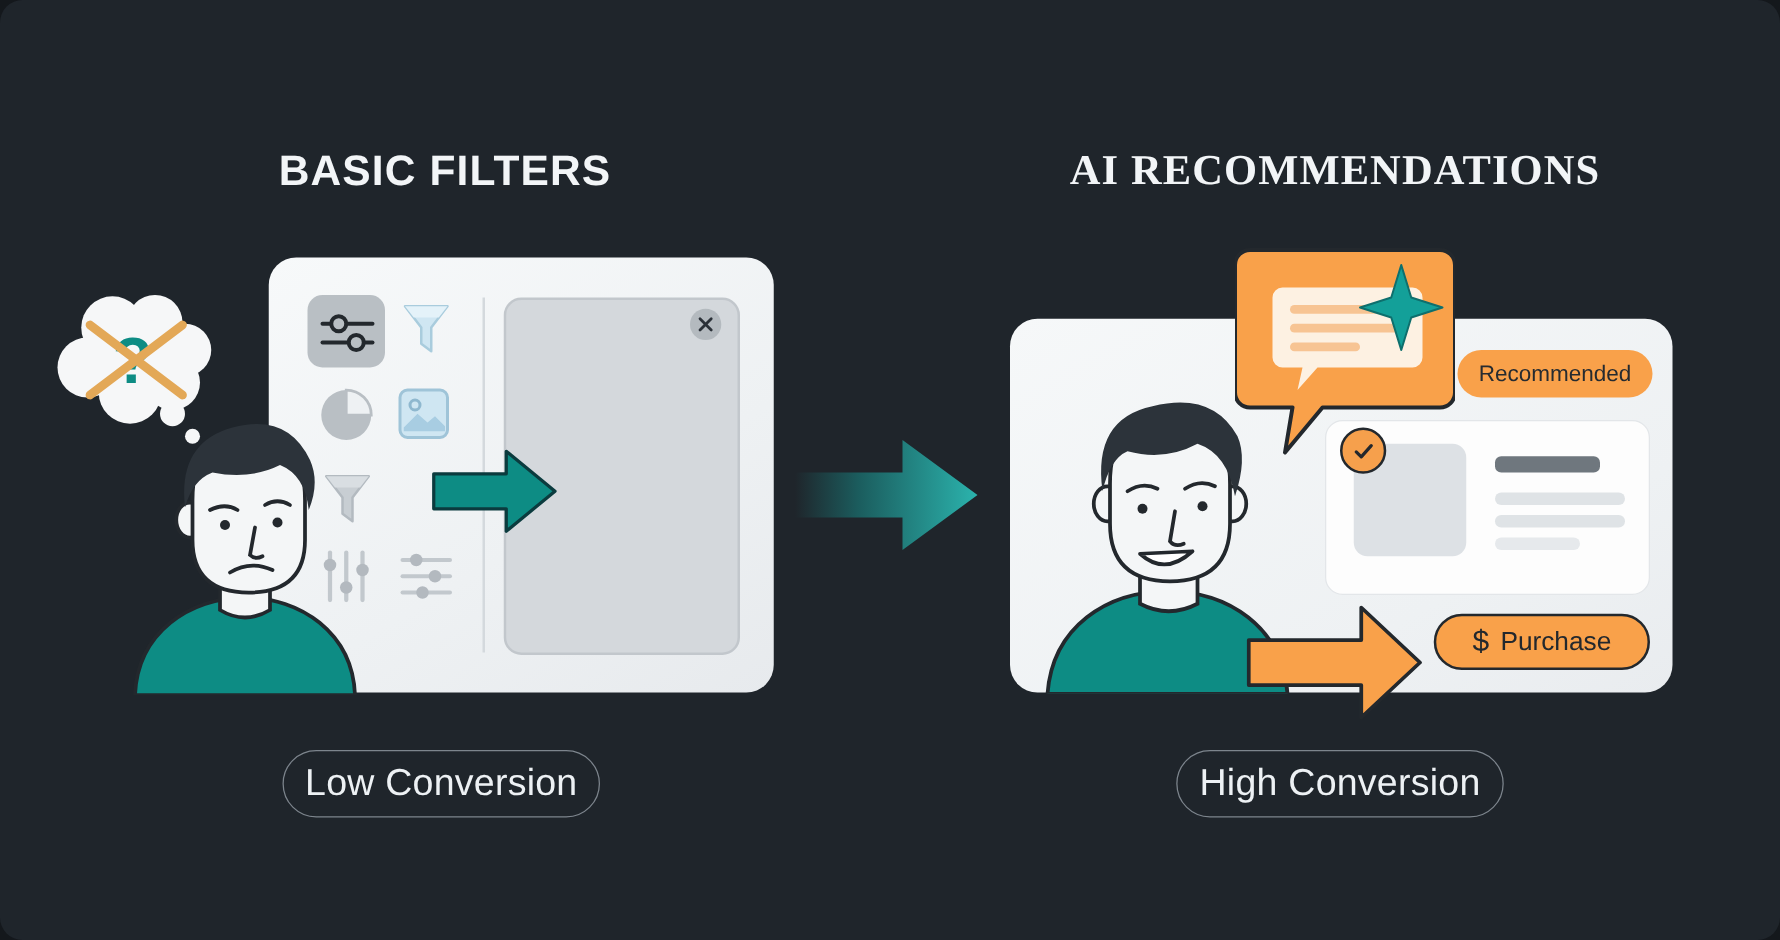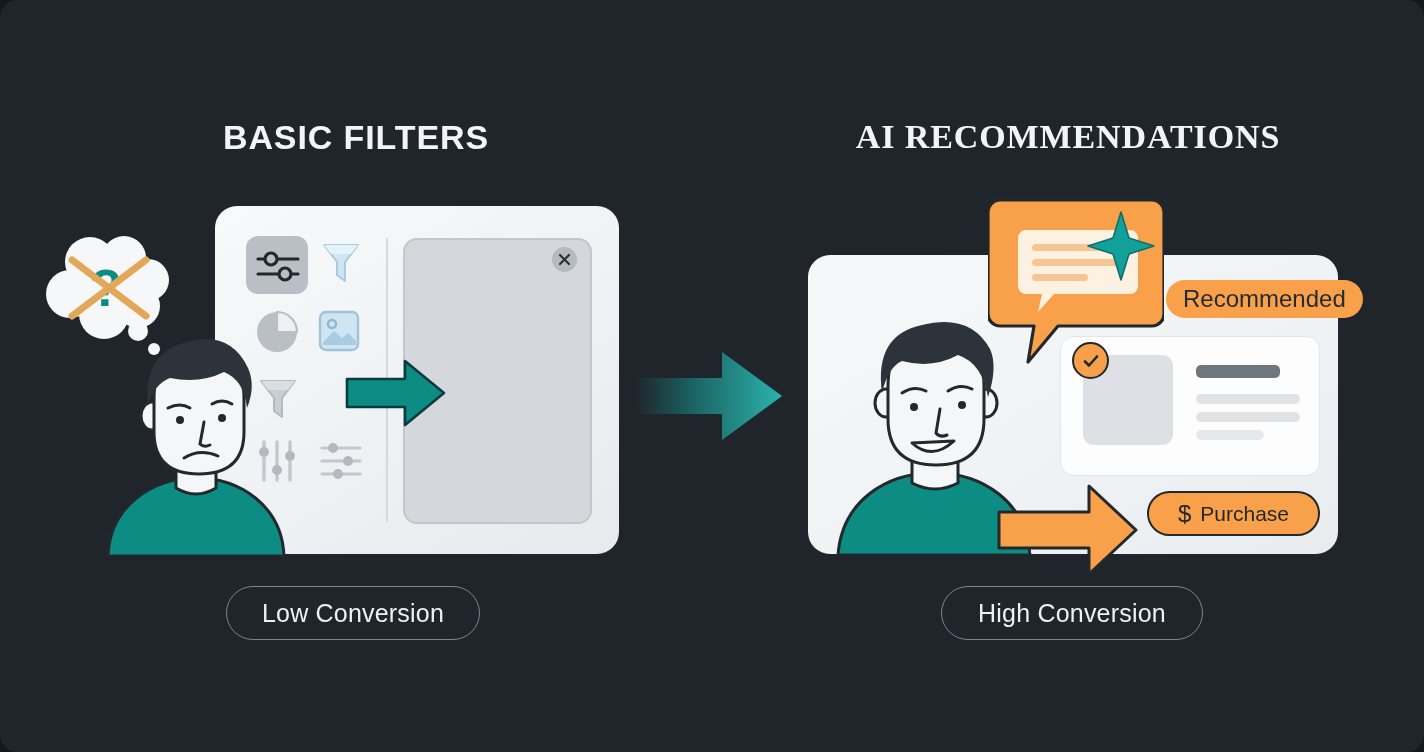--- a/index.html
+++ b/index.html
@@ -17,24 +17,24 @@
   .col-title{
     position:absolute;top:118px;
     font-size:34px;font-weight:700;letter-spacing:.9px;
     color:#f2f5f7;text-align:center;white-space:nowrap;
   }
   #title-left{left:0;width:712px;}
   #title-right{left:712px;width:712px;font-family:Liberation Serif, serif;}
 
   
   .pill{
-    position:absolute;top:586px;height:54px;
+    position:absolute;top:600px;height:54px;
     border:1.6px solid #7d858d;border-radius:27px;
     display:flex;align-items:center;justify-content:center;
-    color:#edf1f4;font-size:25px;letter-spacing:.2px;
+    color:#edf1f4;font-size:30px;letter-spacing:.2px;
     background:transparent;box-sizing:border-box;
   }
   #pill-left{left:226px;width:254px;}
   #pill-right{left:941px;width:262px;text-align:center;}
 
   
   .panel{position:absolute;border-radius:22px;overflow:hidden;}
   #panel-left{
     left:215px;top:206px;width:404px;height:348px;
     background:linear-gradient(150deg,#f7f9fa 0%,#eef1f3 60%,#e7eaed 100%);
@@ -78,21 +78,21 @@
   #person-left{position:absolute;left:104px;top:328px;}
   #person-right{position:absolute;left:836px;top:305px;}
 
   
   #speech{position:absolute;left:988px;top:196px;}
   .badge-rec{
     position:absolute;left:1166px;top:280px;
     height:38px;padding:0 17px;border-radius:19px;
     background:#f9a14a;color:#262b30;
     display:flex;align-items:center;justify-content:center;
-    font-size:24px;white-space:nowrap;box-sizing:border-box;
+    font-size:18px;white-space:nowrap;box-sizing:border-box;
   }
   .product-card{
     position:absolute;left:1060px;top:336px;width:258px;height:138px;
     background:#fdfdfd;border:1.5px solid #e3e6e9;border-radius:14px;
   }
   .prod-thumb{
     position:absolute;left:1083px;top:355px;width:90px;height:90px;
     background:#dde1e5;border-radius:11px;
   }
   .prod-line{position:absolute;border-radius:5px;}

